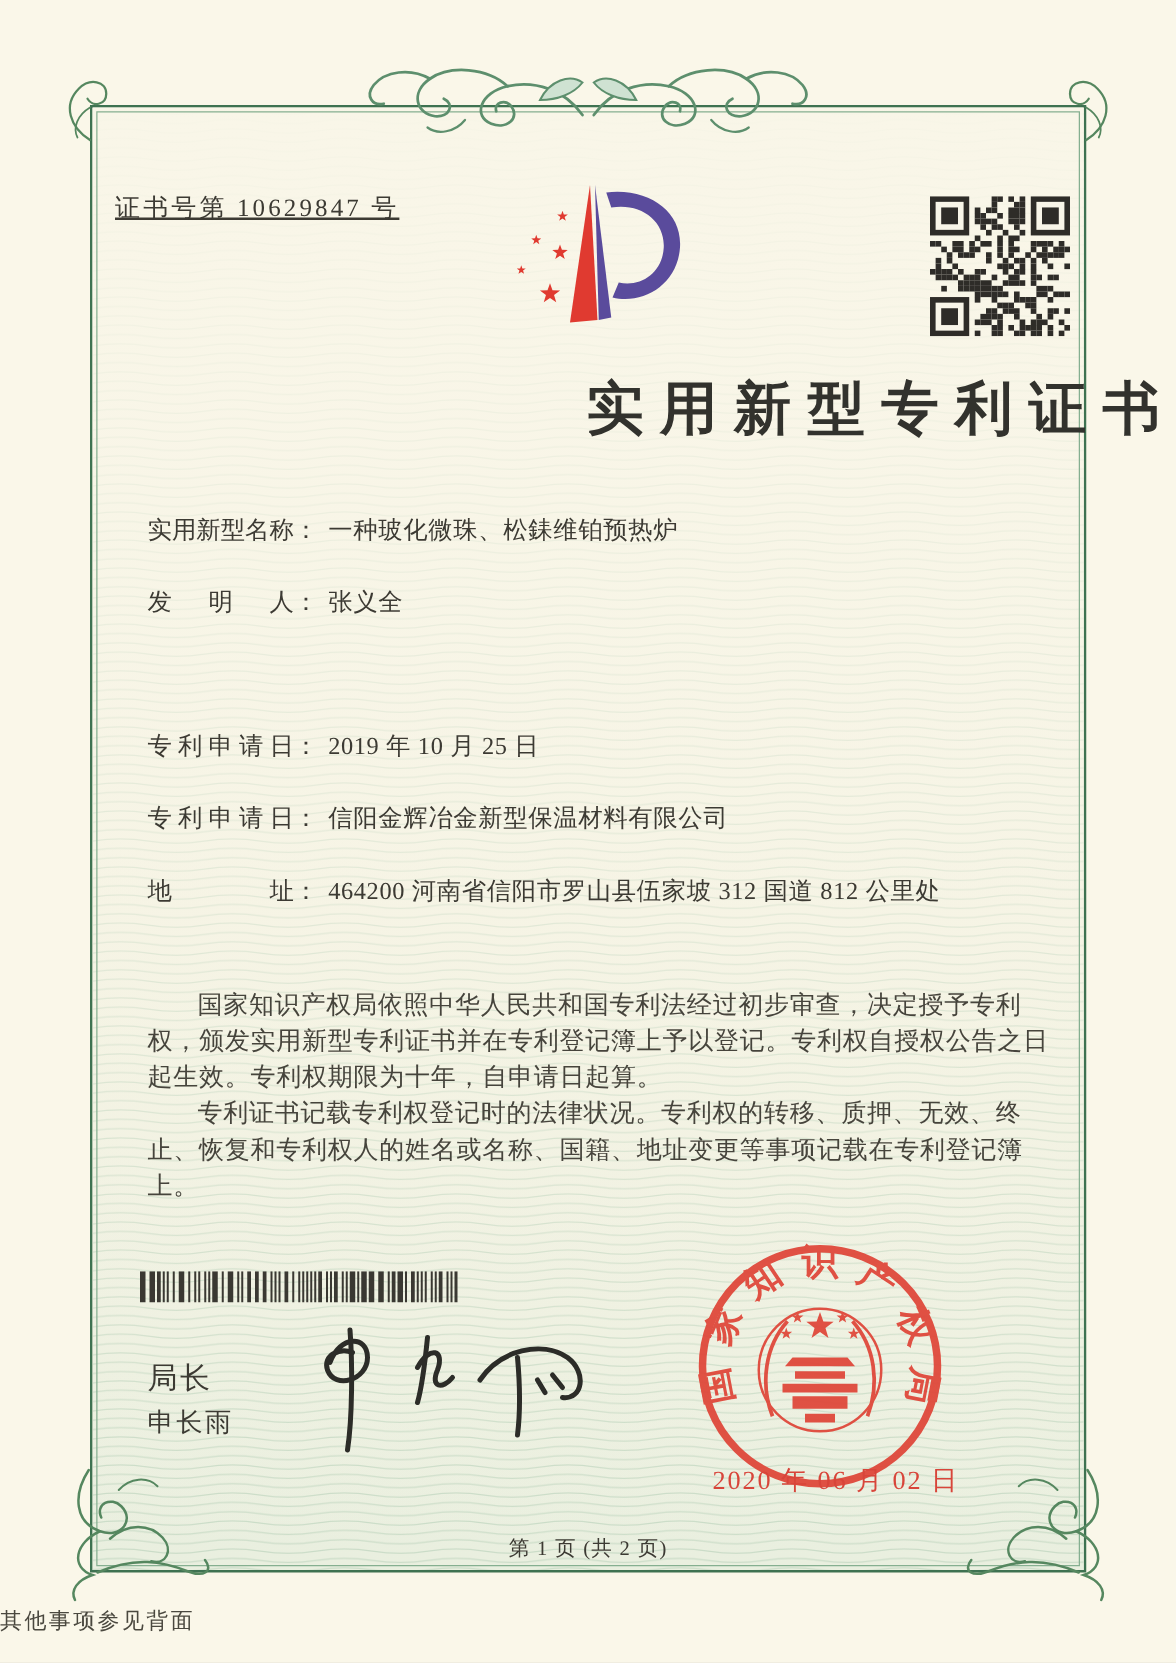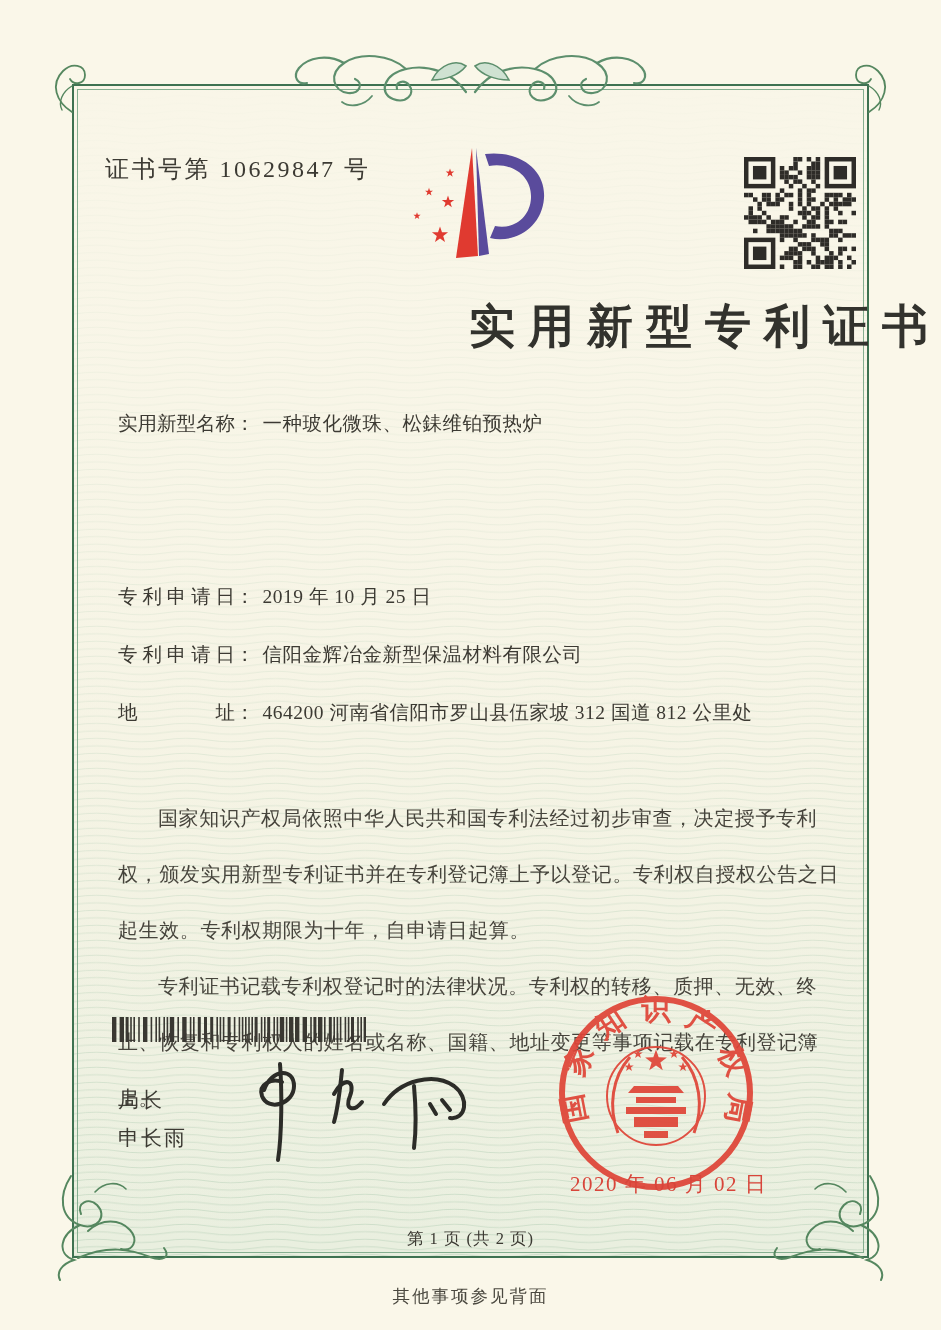--- a/index.html
+++ b/index.html
@@ -12,41 +12,41 @@
   }
   
   .panel {
     position:absolute; left:72px; top:84px; width:797px; height:1174px;
     border:2.5px solid #3e7251;
   }
   .panel-inner-line { position:absolute; inset:3px; border:1px solid #85af90; pointer-events:none; }
   .guilloche { position:absolute; inset:0; width:100%; height:100%; display:block; }
   .ornaments { position:absolute; inset:0; width:941px; height:1330px; pointer-events:none; }
 
-  .cert-no { position:absolute; left:105px; top:153px; font-size:24px; letter-spacing:2.5px; }
+  .cert-no { position:absolute; left:92px; top:153px; font-size:20px; letter-spacing:2.5px;text-decoration:underline; }
   .logo { position:absolute; left:392px; top:136px; width:180px; height:134px; }
   .qr { position:absolute; left:744px; top:157px; width:112px; height:112px; }
   .title {
     position:absolute; left:0; right:0; top:296px; text-align:right;
     font-size:46px; font-weight:bold; letter-spacing:13px; color:#32322d;
   }
   .field { position:absolute; left:118px; width:732px; font-size:19.5px; white-space:nowrap; }
   .flabel { display:inline-block; width:117px; text-align:justify; text-align-last:justify; }
   .fvalue { margin-left:8px; letter-spacing:0.5px; }
   .pair2 { position:absolute; left:367px; top:0; }
   .paras { position:absolute; left:118px; top:790px; width:728px; }
-  .paras p { font-size:20px; line-height:56px; text-indent:2em; letter-spacing:0.6px; color:#46443c; }
+  .paras p { font-size:20px; line-height:29px; text-indent:2em; letter-spacing:0.6px; color:#46443c; }
   .barcode { position:absolute; left:112px; top:1017px; width:254px; height:25px; }
-  .director-label { position:absolute; left:118px; top:1086px; font-size:21px; letter-spacing:2px; }
+  .director-label { position:absolute; left:118px; top:1086px; font-size:24px; letter-spacing:2px; }
   .director-name  { position:absolute; left:118px; top:1124px; font-size:21px; letter-spacing:2px;text-align:right; }
   .signature { position:absolute; left:238px; top:1056px; width:240px; height:112px; }
   .seal { position:absolute; left:556px; top:993px; width:200px; height:200px; opacity:0.93; }
   .seal-date { position:absolute; left:570px; top:1170px; font-size:21px; color:#d8453a; letter-spacing:1.5px; white-space:nowrap; }
   .page-info { position:absolute; left:0; right:0; top:1228px; text-align:center; font-size:16.5px; letter-spacing:1px; }
-  .back-note { position:absolute; left:0; right:0; top:1284px; text-align:center; font-size:17.5px; letter-spacing:2px; color:#4a483f; }
+  .back-note { position:absolute; left:0; right:0; top:1284px; font-size:17.5px; letter-spacing:2px; color:#4a483f; }
 </style>
 </head>
 <body>
 
 <div class="page">
 
   <div class="panel">
     <svg class="guilloche" viewBox="0 0 797 1174" preserveAspectRatio="none" aria-hidden="true">
       <defs>
         <pattern id="wv" width="90" height="7.5" patternUnits="userSpaceOnUse">
@@ -336,20 +336,23 @@
         <rect x="0" y="80.64000000000001" width="31.360000000000003" height="31.360000000000003" fill="#2e2c28"></rect>
         <rect x="4.48" y="85.12" width="22.400000000000002" height="22.400000000000002" fill="#f8f5e8"></rect>
         <rect x="8.96" y="89.60000000000001" width="13.440000000000001" height="13.440000000000001" fill="#2e2c28"></rect>
       </svg></div>
 
   <div class="title">实用新型专利证书</div>
 
   <div class="field" style="top:410px">
     <span class="flabel">实用新型名称</span><span>：</span><span class="fvalue">一种玻化微珠、松銇维铂预热炉</span>
   </div>
+  <div class="field" style="top:468px">
+    <span class="flabel">发明人</span><span>：</span><span class="fvalue">张义全</span>
+  </div>
   <div class="field" style="top:583px">
     <span class="flabel">专利申请日</span><span>：</span><span class="fvalue">2019 年 10 月 25 日</span>
   </div>
   <div class="field" style="top:641px">
     <span class="flabel">专利申请日</span><span>：</span><span class="fvalue">信阳金辉冶金新型保温材料有限公司</span>
   </div>
   <div class="field" style="top:699px">
     <span class="flabel">地址</span><span>：</span><span class="fvalue">464200 河南省信阳市罗山县伍家坡 312 国道 812 公里处</span>
   </div>
 

